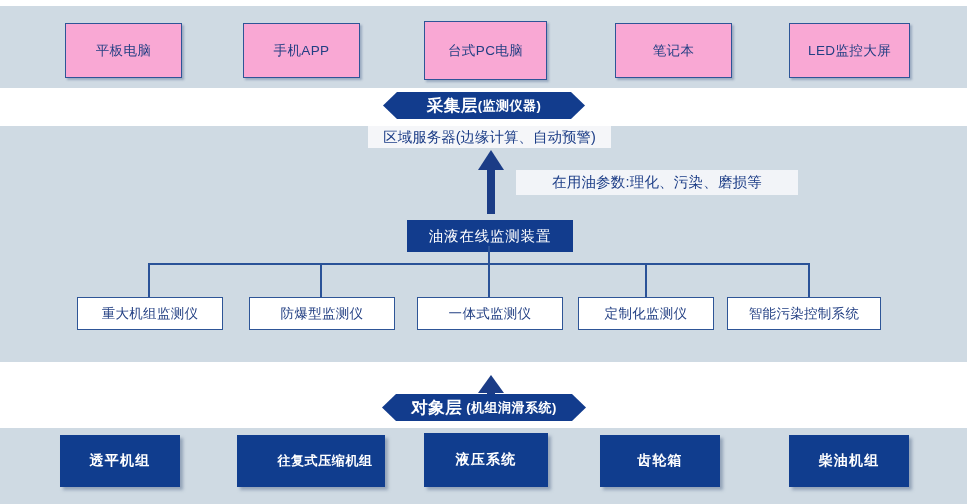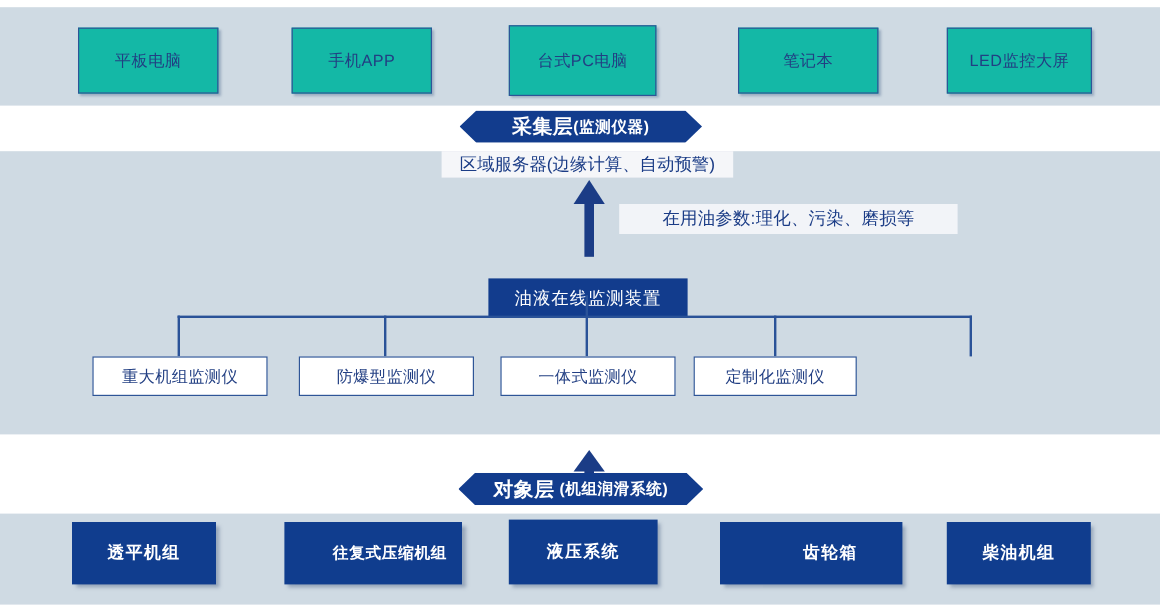--- a/index.html
+++ b/index.html
@@ -8,21 +8,21 @@
 
   .stage{position:absolute;left:0;top:0;width:967px;height:504px;background:#ffffff;}
 
   
   .band{position:absolute;left:0;width:967px;background:#cfdae3;}
   #band-top{top:6px;height:82px;}
   #band-mid{top:126px;height:236px;}
   #band-bottom{top:428px;height:76px;}
 
   
-  .wbox{position:absolute;background:#14b8a6;border:1.6px solid #2e5597;
+  .wbox{position:absolute;background:#f9a8d4;border:1.6px solid #2e5597;
         box-shadow:2px 2px 2px rgba(90,115,150,.45);
         display:flex;align-items:center;justify-content:center;
         color:#223f83;font-size:13.5px;letter-spacing:.4px;}
   .mbox{position:absolute;background:#ffffff;border:1.6px solid #2e5597;
         display:flex;align-items:center;justify-content:center;
         color:#223f83;font-size:13.5px;letter-spacing:.3px;}
   .dbox{position:absolute;background:#103d8e;
         box-shadow:3px 3px 3px rgba(100,120,150,.55);
         display:flex;align-items:center;justify-content:center;
         color:#ffffff;font-size:14px;font-weight:bold;letter-spacing:1.2px;text-align:center;}
@@ -92,21 +92,21 @@
 
   <div class="arrow" style="left:478px;top:150px;width:26px;height:64px;">
     <div class="shaft" style="left:9px;top:18px;width:8px;height:46px;"></div>
     <div class="head" style="left:0;top:0;border-left:13px solid transparent;border-right:13px solid transparent;border-bottom:20px solid #1b3c86;"></div>
   </div>
 
   <div class="plabel" style="left:516px;top:170px;width:282px;height:25px;">
     <span>在用油参数:理化、污染、磨损等</span>
   </div>
 
-  <div id="center-device" style="left:407px;top:232px;width:166px;height:32px;">
+  <div id="center-device" style="left:407px;top:220px;width:166px;height:32px;">
     <span>油液在线监测装置</span>
   </div>
 
   <div class="ln" style="left:488px;top:246px;width:2.4px;height:18px;"></div>
 
   <div class="ln" style="left:148px;top:263px;width:662px;height:2.4px;"></div>
 
   <div class="ln" style="left:148px;top:263px;width:2.4px;height:34px;"></div>
   <div class="ln" style="left:320px;top:263px;width:2.4px;height:34px;"></div>
   <div class="ln" style="left:488px;top:263px;width:2.4px;height:34px;"></div>
@@ -118,40 +118,43 @@
   </div>
   <div class="mbox" style="left:417px;top:297px;width:144px;height:31px;">
     <span>一体式监测仪</span>
   </div>
   <div class="mbox" style="left:249px;top:297px;width:144px;height:31px;">
     <span>防爆型监测仪</span>
   </div>
   <div class="mbox" style="left:578px;top:297px;width:134px;height:31px;">
     <span>定制化监测仪</span>
   </div>
+  <div class="mbox" style="left:727px;top:297px;width:152px;height:31px;">
+    <span>智能污染控制系统</span>
+  </div>
 
   <div class="arrow" style="left:478px;top:375px;width:26px;height:40px;">
     <div class="shaft" style="left:9px;top:16px;width:8px;height:24px;"></div>
     <div class="head" style="left:0;top:0;border-left:13px solid transparent;border-right:13px solid transparent;border-bottom:18px solid #1b3c86;"></div>
   </div>
 
   <div class="hexbar" style="left:382px;top:394px;width:204px;height:27px;">
     <span class="big">对象层</span>
     <span class="small" style="padding-left:4px;">(机组润滑系统)</span>
   </div>
 
   <div class="dbox" style="left:60px;top:435px;width:120px;height:52px;">
     <span>透平机组</span>
   </div>
   <div class="dbox" style="left:237px;top:435px;width:120px;height:52px;padding-left:28px;">
     <span style="font-size:13px;letter-spacing:.6px;">往复式压缩机组</span>
   </div>
   <div class="dbox" style="left:424px;top:433px;width:124px;height:54px;">
     <span>液压系统</span>
   </div>
-  <div class="dbox" style="left:600px;top:435px;width:120px;height:52px;padding-left:32px;">
+  <div class="dbox" style="left:600px;top:435px;width:120px;height:52px;">
     <span>齿轮箱</span>
   </div>
   <div class="dbox" style="left:789px;top:435px;width:120px;height:52px;">
     <span>柴油机组</span>
   </div>
 
 </div>
 
 </body></html>

